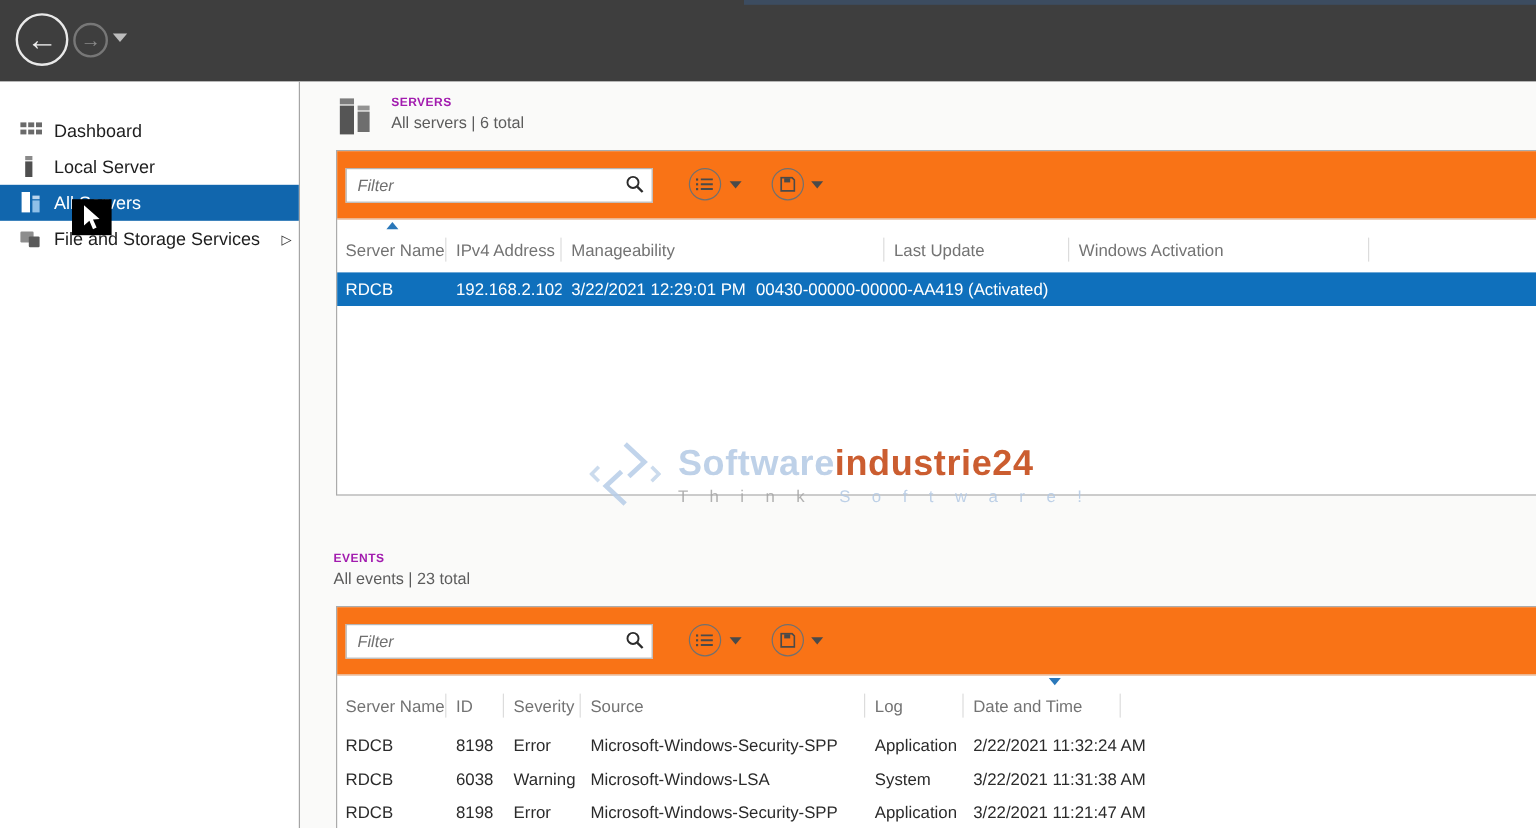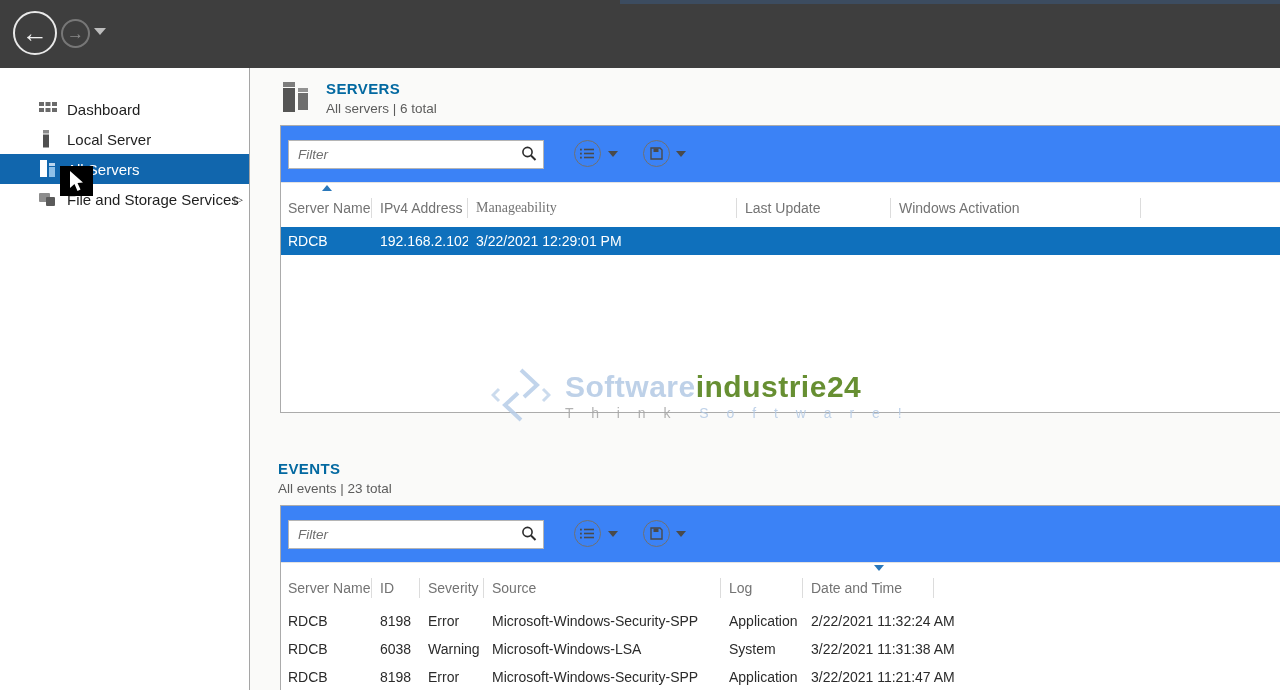--- a/index.html
+++ b/index.html
@@ -12,62 +12,62 @@
   .topbar-accent { position:absolute; left:620px; top:0; width:660px; height:4px; background:#3c4c60; }
   .nav-circle { position:absolute; border-radius:50%; display:flex; align-items:center; justify-content:center; }
   .back-btn { left:13px; top:11px; width:44px; height:44px; border:2.5px solid #e9e9e9; color:#efefef; font-size:26px; cursor:default; }
   .fwd-btn { left:61px; top:19px; width:29px; height:29px; border:2px solid #777; color:#8a8a8a; font-size:17px; }
   .nav-caret { position:absolute; left:94px; top:28px; width:0; height:0; border-left:6px solid transparent; border-right:6px solid transparent; border-top:7px solid #bdbdbd; }
   .breadcrumb { position:absolute; left:151px; top:17px; color:#ffffff; font-size:27px; font-weight:300; letter-spacing:.3px; display:flex; align-items:center; gap:14px; }
   .crumb-sep { font-size:15px; color:#e0e0e0; padding-top:4px; }
 
   
   .sidebar { position:absolute; left:0; top:68px; width:250px; height:622px; background:#ffffff; border-right:1px solid #a5a5a5; padding-top:26px; }
-  .side-item { position:relative; height:30px; display:flex; align-items:center; padding-left:38px; font-size:15px; color:#1e1e1e; cursor:pointer; }
+  .side-item { position:relative; height:30px; display:flex; align-items:center; padding-left:16px; font-size:15px; color:#1e1e1e; cursor:pointer; }
   .side-item .s-icon { width:20px; height:18px; margin-right:9px; flex:0 0 auto; }
   .side-item.selected { background:#1166ad; color:#ffffff; }
   .expand-arrow { position:absolute; right:6px; font-size:11px; color:#333; }
 
   
   .cursor { position:absolute; left:60px; top:166px; width:33px; height:30px; background:#000; z-index:50; }
 
   
   .main { position:absolute; left:250px; top:68px; width:1030px; height:622px; background:#fafaf9; }
 
   .section-head { position:absolute; display:flex; gap:13px; }
-  .sec-title { font-size:15px; font-weight:bold; color:#0369a1; letter-spacing:.4px; }
+  .sec-title { font-size:10px; font-weight:bold; color:#a21caf; letter-spacing:.4px; }
   .sec-sub { font-size:13.5px; color:#5c5c5c; margin-top:4px; }
 
   .panel { position:absolute; left:30px; width:1002px; background:#ffffff; border:1px solid #ababab; }
-  .toolbar { position:relative; height:57px; background:#3b82f6; border-bottom:1px solid #e3e3e2; }
+  .toolbar { position:relative; height:57px; background:#f97316; border-bottom:1px solid #e3e3e2; }
   .filter-wrap { position:absolute; left:7px; top:14px; width:256px; height:29px; }
   .filter-input { width:100%; height:100%; border:1px solid #b5b5b5; background:#fff; font-family:inherit; font-style:italic; font-size:13.5px; color:#555; padding:0 30px 0 9px; outline:none; }
   .filter-input::placeholder { color:#6f6f6f; font-style:italic; }
   .search-glyph { position:absolute; right:6px; top:5px; width:18px; height:18px; }
   .circle-btn { position:absolute; top:14px; width:27px; height:27px; border:1.5px solid #707070; border-radius:50%; display:flex; align-items:center; justify-content:center; background:transparent; cursor:pointer; }
   .tool-caret { position:absolute; top:25px; width:0; height:0; border-left:5.5px solid transparent; border-right:5.5px solid transparent; border-top:6.5px solid #4a4a4a; cursor:pointer; }
 
   .grid-head { position:relative; display:flex; height:32px; align-items:center; margin-top:4px; }
   .grid-row  { display:flex; height:28px; align-items:center; font-size:14px; color:#2b2b2b; }
   .hcell { height:20px; display:flex; align-items:center; font-size:14px; color:#737373; border-right:1px solid #dcdcdc; padding-left:8px; overflow:hidden; white-space:nowrap;margin-top:10px; }
   .hcell.last { border-right:none; }
   .rcell { padding-left:8px; overflow:hidden; white-space:nowrap; }
   .sort-asc  { position:absolute; top:-2px; width:0; height:0; border-left:5px solid transparent; border-right:5px solid transparent; border-bottom:6px solid #2a78ba; }
   .sort-desc { position:absolute; top:-2px; width:0; height:0; border-left:5px solid transparent; border-right:5px solid transparent; border-top:6px solid #2a78ba; }
   .row-selected { background:#0f70bc; color:#ffffff; }
 
   
-  .sc1{width:91px;} .sc2{width:96px;} .sc3{width:269px;font-family:Liberation Serif, serif;} .sc4{width:154px;} .sc5{width:250px;} .sc6{flex:1;}
+  .sc1{width:91px;} .sc2{width:96px;} .sc3{width:269px;} .sc4{width:154px;} .sc5{width:250px;} .sc6{flex:1;}
   
   .ec1{width:91px;} .ec2{width:48px;} .ec3{width:64px;} .ec4{width:237px;} .ec5{width:82px;} .ec6{width:131px;} .ec7{flex:1;}
 
   
   .watermark { position:absolute; left:210px; top:240px; display:flex; align-items:center; gap:14px; opacity:.85; }
   .wm-text .brand { font-size:30px; font-weight:bold; letter-spacing:.5px; }
-  .brand .b1 { color:#b3c9e4; } .brand .b2 { color:#4d7c0f; }
+  .brand .b1 { color:#b3c9e4; } .brand .b2 { color:#c2410c; }
   .wm-text .tagline { font-size:14px; letter-spacing:7px; margin-top:1px; }
   .tagline .t1 { color:#a5a5a5; } .tagline .t2 { color:#b3c9e4; }
 
   svg { display:block; }
 </style>
 </head>
 <body>
 
 <div class="screen">
 
@@ -198,20 +198,21 @@
         <div class="hcell sc3">Manageability</div>
         <div class="hcell sc4">Last Update</div>
         <div class="hcell sc5">Windows Activation</div>
         <div class="hcell sc6 last"></div>
       </div>
 
       <div class="grid-row row-selected" style="margin-top:8px;">
         <div class="rcell sc1" style="padding-left:7px;">RDCB</div>
         <div class="rcell sc2">192.168.2.102</div>
         <div class="rcell sc4">3/22/2021 12:29:01 PM</div>
+        <div class="rcell sc5" style="overflow:visible;">00430-00000-00000-AA419 (Activated)</div>
         <div class="rcell sc6"></div>
       </div>
 
       <div class="watermark">
         <span>
           <svg width="60" height="58" viewBox="0 0 60 58">
               <g fill="none" stroke="#b7cde8" stroke-width="4">
                 <path d="M30 4 L46 19 L33 31"></path>
                 <path d="M30 54 L14 39 L27 27"></path>
               </g>

